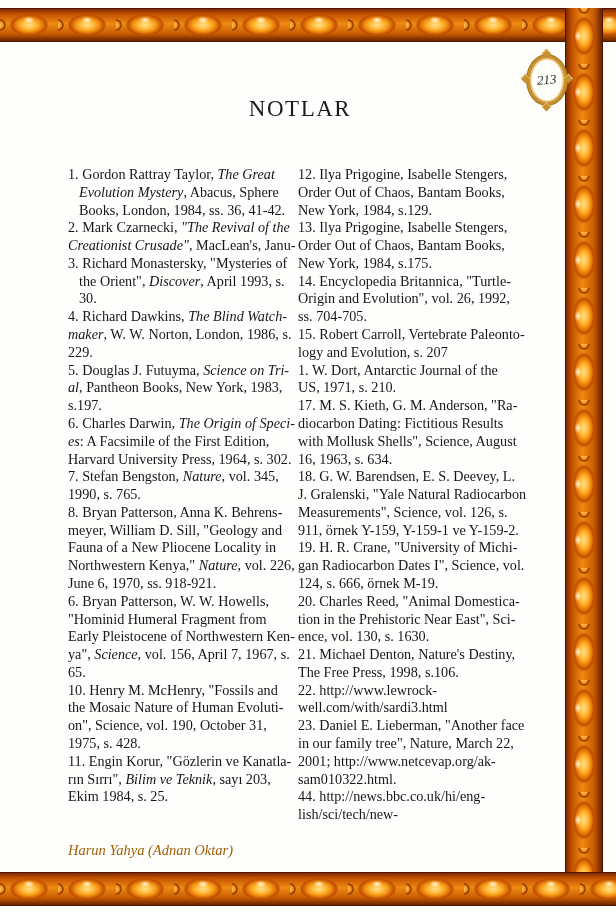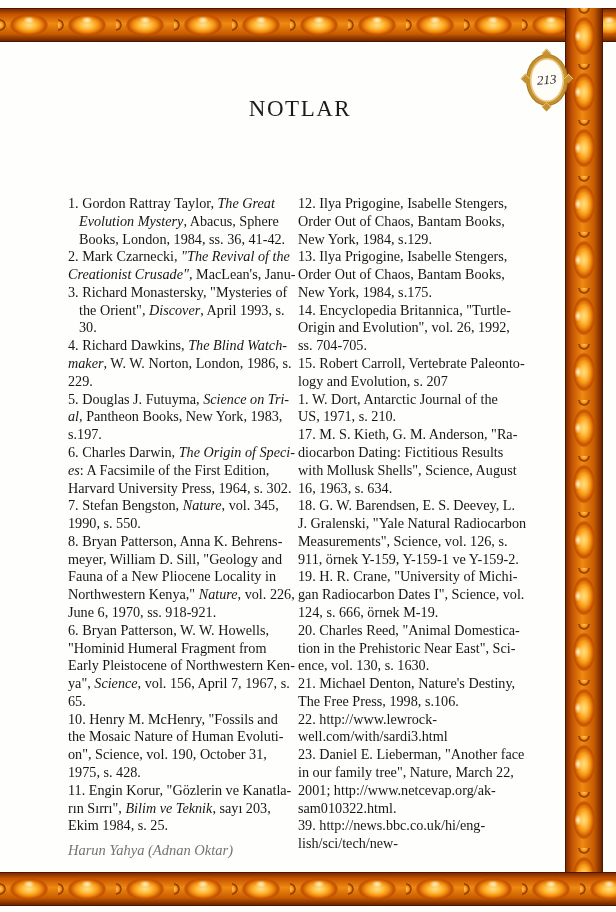--- a/index.html
+++ b/index.html
@@ -48,27 +48,27 @@
   .dot-t{left:13px;top:-8px;}
   .dot-b{left:13px;bottom:-8px;}
   .dot-l{left:-8px;top:17px;}
   .dot-r{right:-8px;top:17px;}
   .badge-num{font-style:italic;font-size:13px;color:#2c2c2c;transform:rotate(-4deg);}
   
   .title{
     position:absolute;left:4px;top:96px;width:592px;margin:0;
     text-align:center;font-size:23px;font-weight:400;letter-spacing:1.5px;color:#1b1b1b;
   }
-  .col{position:absolute;top:166px;font-size:14.2px;line-height:17.78px;margin-top:29px;}
+  .col{position:absolute;top:166px;font-size:14.2px;line-height:17.78px;}
   .col-left{left:68px;width:240px;}
   .col-right{left:298px;width:252px;}
   .note-line{white-space:nowrap;}
   .note-line.ind{padding-left:11px;}
   .it{font-style:italic;}
-  .footer{position:absolute;left:68px;top:842px;font-style:italic;font-size:14.5px;color:#737373;}
+  .footer{position:absolute;left:68px;top:842px;font-style:italic;font-size:14.5px;color:#a16207;}
 </style>
 </head>
 <body>
 
 <div class="page">
   <div class="border-strip border-top"></div>
   <div class="border-right"></div>
   <div class="border-strip border-bottom"></div>
 
   <div class="badge">
@@ -93,21 +93,21 @@
       <div class="note-line"><span>4. Richard Dawkins, </span><span class="it">The Blind Watch-</span></div>
       <div class="note-line"><span class="it">maker</span><span>, W. W. Norton, London, 1986, s.</span></div>
       <div class="note-line"><span>229.</span></div>
       <div class="note-line"><span>5. Douglas J. Futuyma, </span><span class="it">Science on Tri-</span></div>
       <div class="note-line"><span class="it">al</span><span>, Pantheon Books, New York, 1983,</span></div>
       <div class="note-line"><span>s.197.</span></div>
       <div class="note-line"><span>6. Charles Darwin, </span><span class="it">The Origin of Speci-</span></div>
       <div class="note-line"><span class="it">es</span><span>: A Facsimile of the First Edition,</span></div>
       <div class="note-line"><span>Harvard University Press, 1964, s. 302.</span></div>
       <div class="note-line"><span>7. Stefan Bengston, </span><span class="it">Nature</span><span>, vol. 345,</span></div>
-      <div class="note-line"><span>1990, s. 550.</span></div>
+      <div class="note-line"><span>1990, s. 765.</span></div>
       <div class="note-line"><span>8. Bryan Patterson, Anna K. Behrens-</span></div>
       <div class="note-line"><span>meyer, William D. Sill, "Geology and</span></div>
       <div class="note-line"><span>Fauna of a New Pliocene Locality in</span></div>
       <div class="note-line"><span>Northwestern Kenya," </span><span class="it">Nature</span><span>, vol. 226,</span></div>
       <div class="note-line"><span>June 6, 1970, ss. 918-921.</span></div>
       <div class="note-line"><span>6. Bryan Patterson, W. W. Howells,</span></div>
       <div class="note-line"><span>"Hominid Humeral Fragment from</span></div>
       <div class="note-line"><span>Early Pleistocene of Northwestern Ken-</span></div>
       <div class="note-line"><span>ya", </span><span class="it">Science</span><span>, vol. 156, April 7, 1967, s.</span></div>
       <div class="note-line"><span>65.</span></div>
@@ -148,18 +148,18 @@
       <div class="note-line"><span>tion in the Prehistoric Near East", Sci-</span></div>
       <div class="note-line"><span>ence, vol. 130, s. 1630.</span></div>
       <div class="note-line"><span>21. Michael Denton, Nature's Destiny,</span></div>
       <div class="note-line"><span>The Free Press, 1998, s.106.</span></div>
       <div class="note-line"><span>22. http://www.lewrock-</span></div>
       <div class="note-line"><span>well.com/with/sardi3.html</span></div>
       <div class="note-line"><span>23. Daniel E. Lieberman, "Another face</span></div>
       <div class="note-line"><span>in our family tree", Nature, March 22,</span></div>
       <div class="note-line"><span>2001; http://www.netcevap.org/ak-</span></div>
       <div class="note-line"><span>sam010322.html.</span></div>
-      <div class="note-line"><span>39. http://news.bbc.co.uk/hi/eng-</span></div>
+      <div class="note-line"><span>44. http://news.bbc.co.uk/hi/eng-</span></div>
       <div class="note-line"><span>lish/sci/tech/new-</span></div>
     </div>
 
   <div class="footer">Harun Yahya (Adnan Oktar)</div>
 </div>
 
 </body></html>

